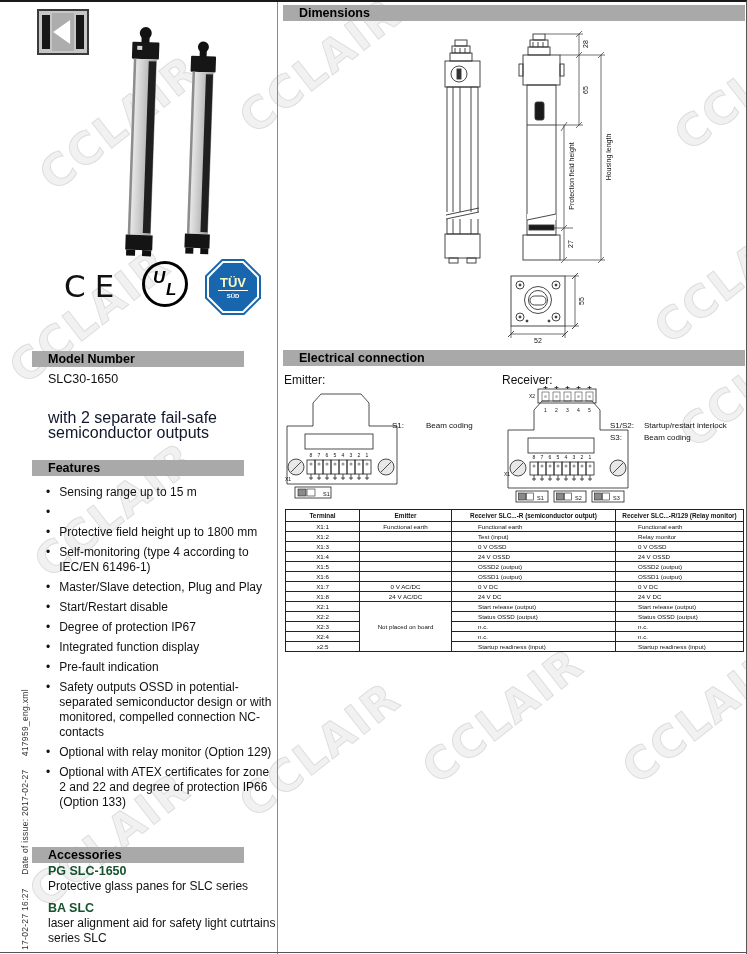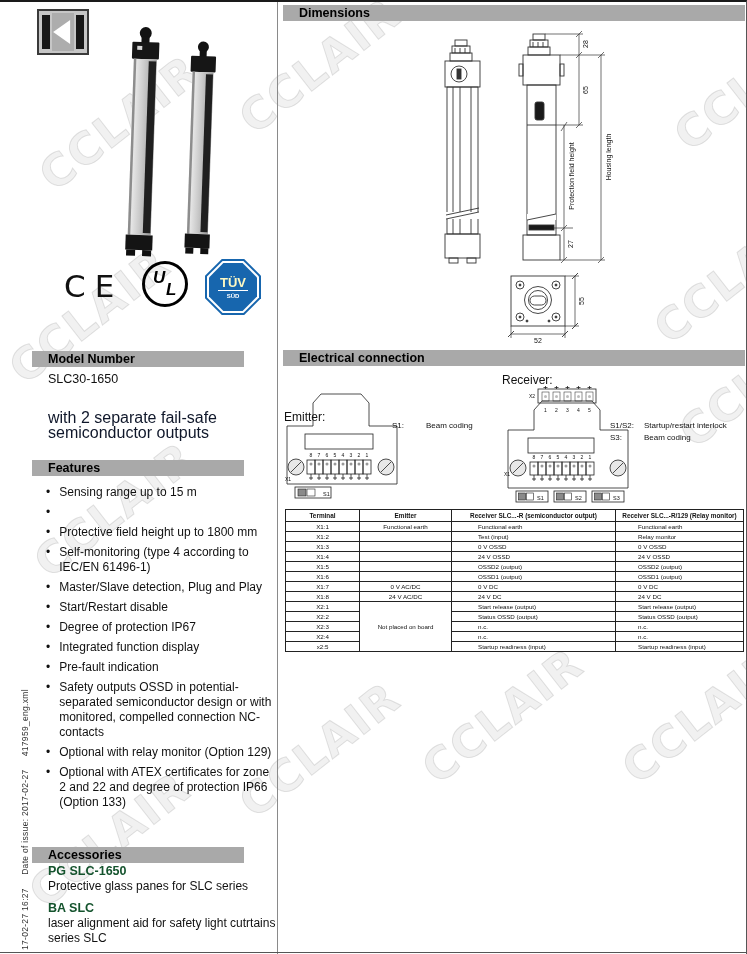--- a/index.html
+++ b/index.html
@@ -318,21 +318,21 @@
       <text x="291" y="152" transform="rotate(-90 291 152)" text-anchor="middle">Protection field height</text>
       <text x="328" y="133" transform="rotate(-90 328 133)" text-anchor="middle">Housing length</text>
       <text x="290" y="220" transform="rotate(-90 290 220)" text-anchor="middle">27</text>
       <text x="301" y="277" transform="rotate(-90 301 277)" text-anchor="middle">55</text>
       <text x="255" y="319" text-anchor="middle">52</text>
     </g>
   </svg>
 
   <div class="section-bar sb-right" style="top:348px;">Electrical connection</div>
 
-  <div class="abs conn-label" style="left:284px; top:371px;margin-top:37px;">Emitter:</div>
+  <div class="abs conn-label" style="left:284px; top:371px;">Emitter:</div>
   <div class="abs conn-label" style="left:502px; top:371px;">Receiver:</div>
 
   <svg class="abs" style="left:283px; top:388px;" width="118" height="110" viewBox="0 0 118 110">
     <g stroke="#222" stroke-width="0.8" fill="none">
       <path d="M 4,36 H 30 V 13 L 38,4 H 78 L 86,13 V 36 H 114 V 94 H 4 Z"></path>
       <rect x="22" y="44" width="68" height="15"></rect>
       <g>
         <rect x="24" y="70" width="8" height="14"></rect>
           <rect x="32" y="70" width="8" height="14"></rect>
         <rect x="40" y="70" width="8" height="14"></rect>

